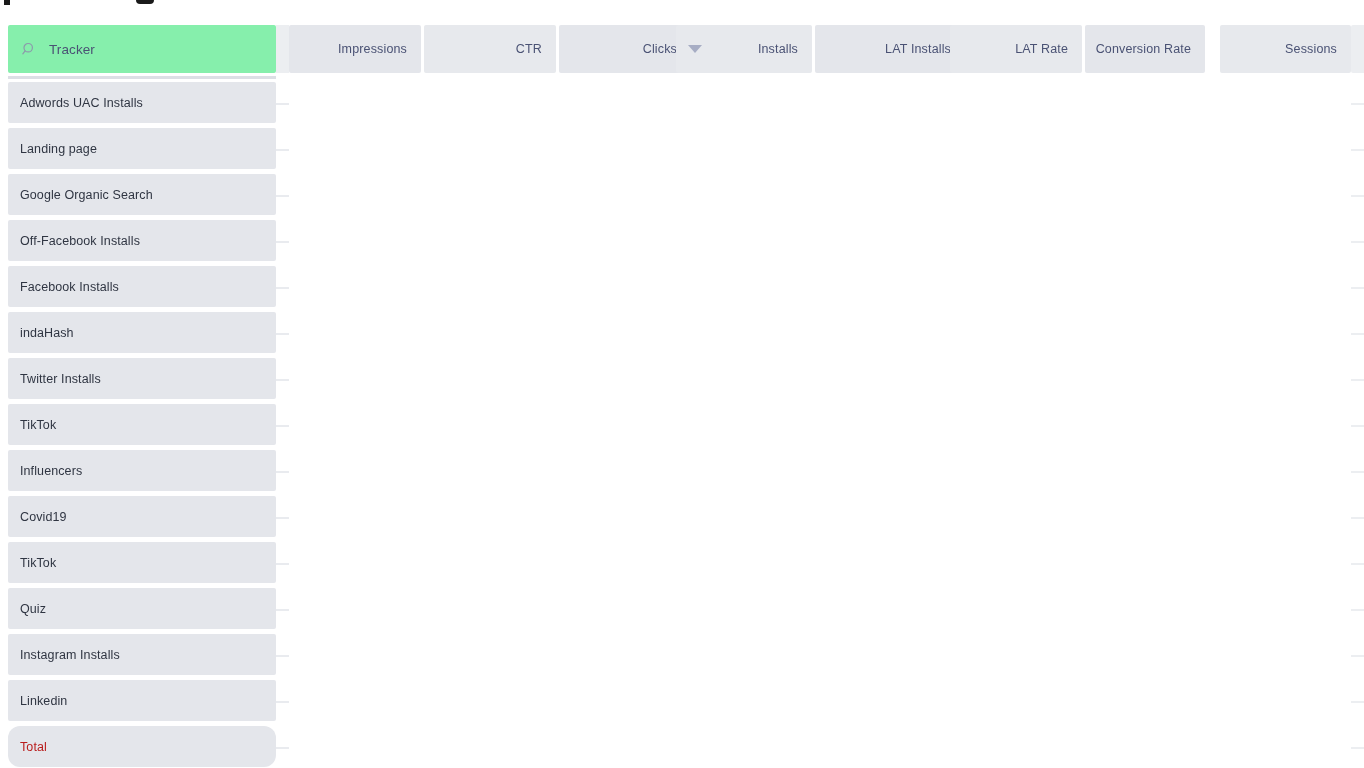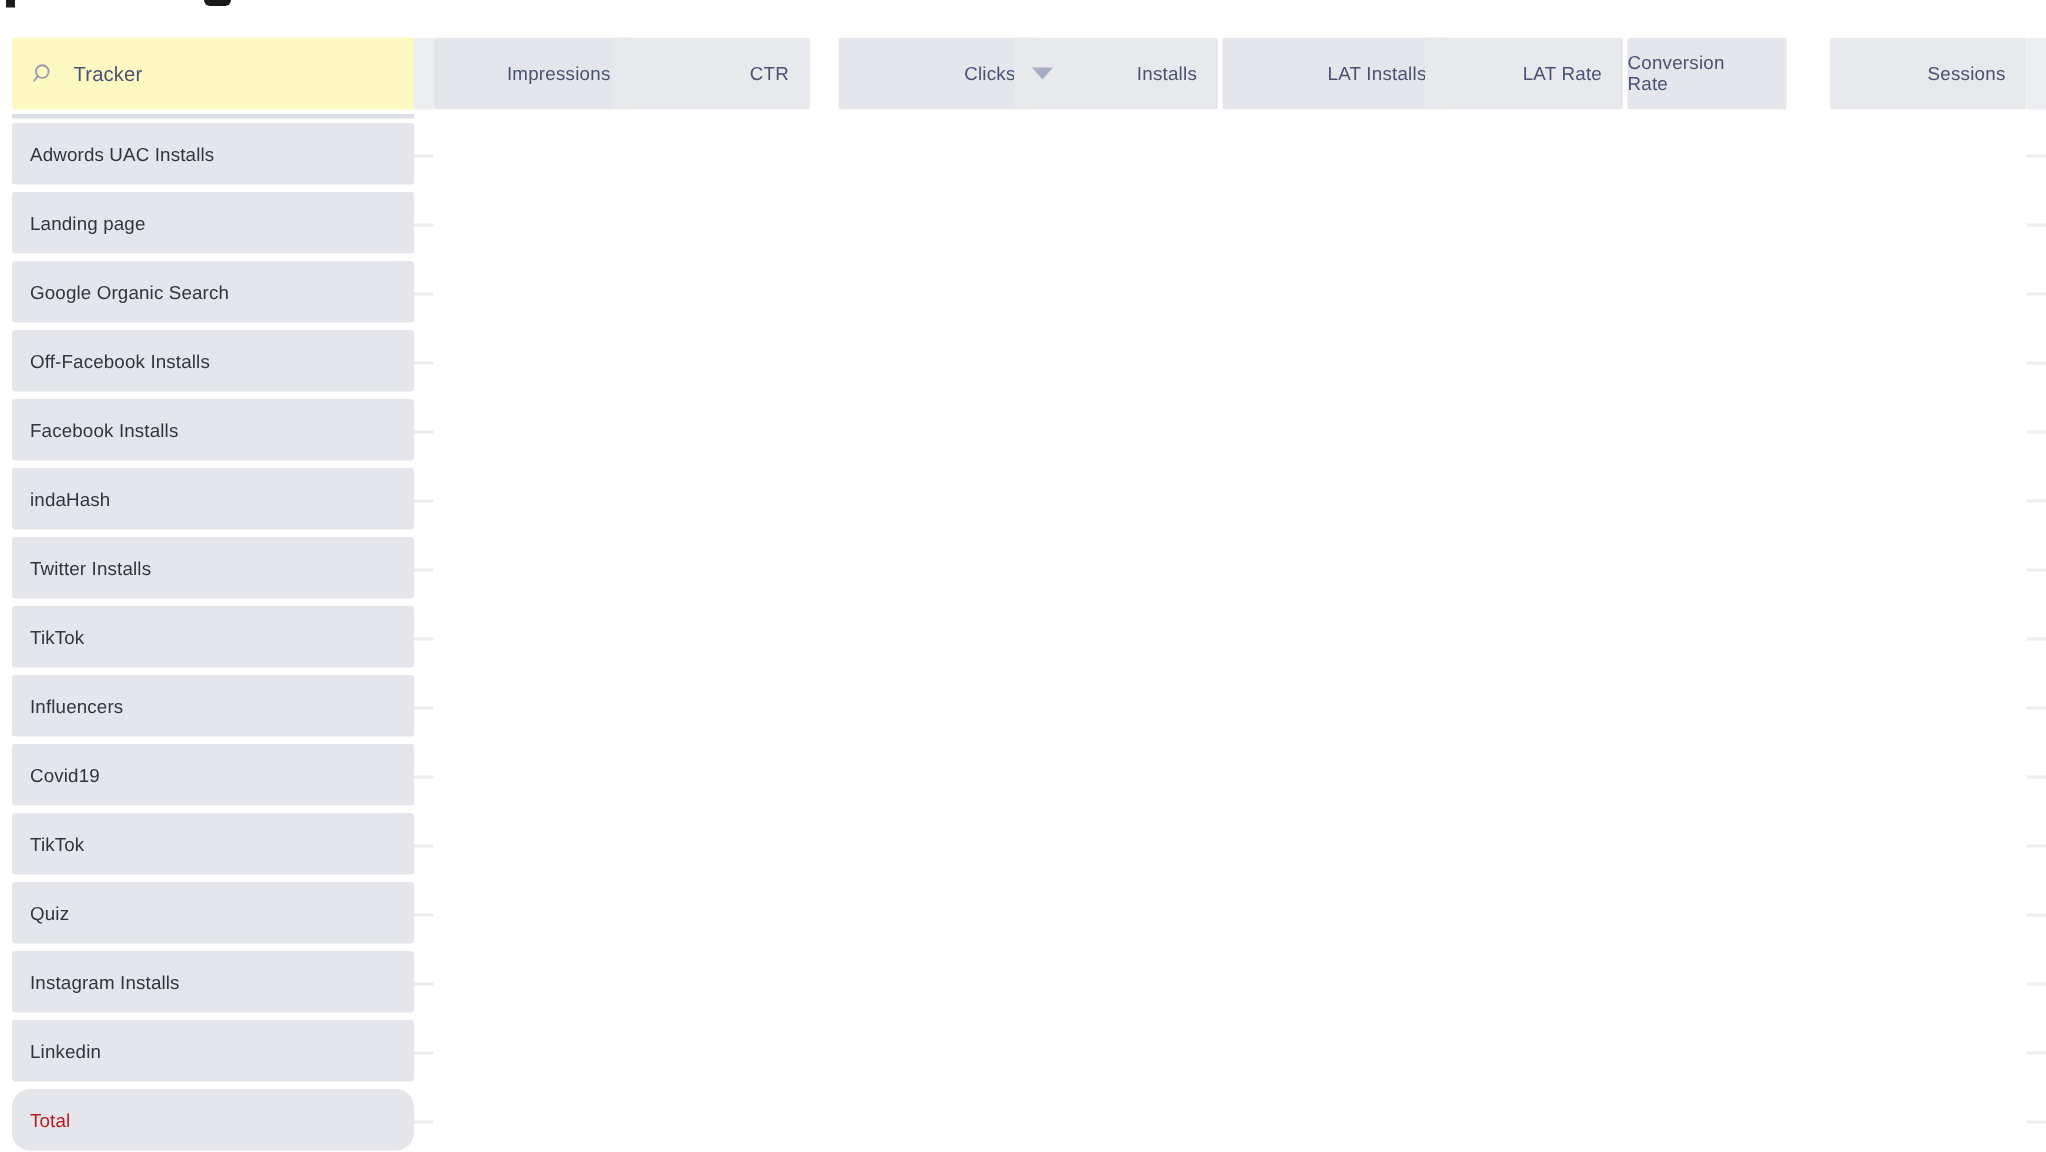--- a/index.html
+++ b/index.html
@@ -39,21 +39,21 @@
     height: 743px;
     background: #ffffff;
     z-index: 5;
   }
 
   .tracker-head {
     position: absolute;
     left: 8px; top: 0px;
     width: 268px;
     height: 48px;
-    background: #fef9c3;
+    background: #86efac;
     border-radius: 2px;
     display: flex;
     align-items: center;
     padding-left: 14px;
     box-sizing: border-box;
   }
   .search-icon {
     width: 15px; height: 15px;
     flex: 0 0 auto;
     margin-right: 12px;
@@ -271,37 +271,37 @@
         <div class="gutter-line" style="top: 584px;"></div>
         <div class="gutter-line" style="top: 630px;"></div>
         <div class="gutter-line" style="top: 676px;"></div>
         <div class="gutter-line" style="top: 722px;"></div>
       </div>
 
     <div class="head-band" id="head-band">
         <div class="head-cell" style="left: 13px; width: 132px; justify-content: flex-end;">
           <span>Impressions</span>
         </div>
-        <div class="head-cell alt" style="left: 132px; width: 132px;">
+        <div class="head-cell alt" style="left: 148px; width: 132px;">
           <span>CTR</span>
         </div>
         <div class="head-cell" style="left: 283px; width: 132px;">
           <span>Clicks</span>
         </div>
         <div class="head-cell alt" style="left: 400px; width: 136px;">
           <span>Installs</span>
         </div>
         <div class="sort-caret" style="left: 412px; top: 20px;"></div>
         <div class="head-cell" style="left: 539px; width: 150px;">
           <span>LAT Installs</span>
         </div>
         <div class="head-cell alt" style="left: 674px; width: 132px;">
           <span>LAT Rate</span>
         </div>
-        <div class="head-cell" style="left: 809px; width: 106px;">
+        <div class="head-cell" style="left: 809px; width: 120px;">
           <span>Conversion Rate</span>
         </div>
         <div class="head-cell alt" style="left: 944px; width: 131px;">
           <span>Sessions</span>
         </div>
       </div>
 
     <div class="body-blank"></div>
 
     <div class="edge-col"></div>

